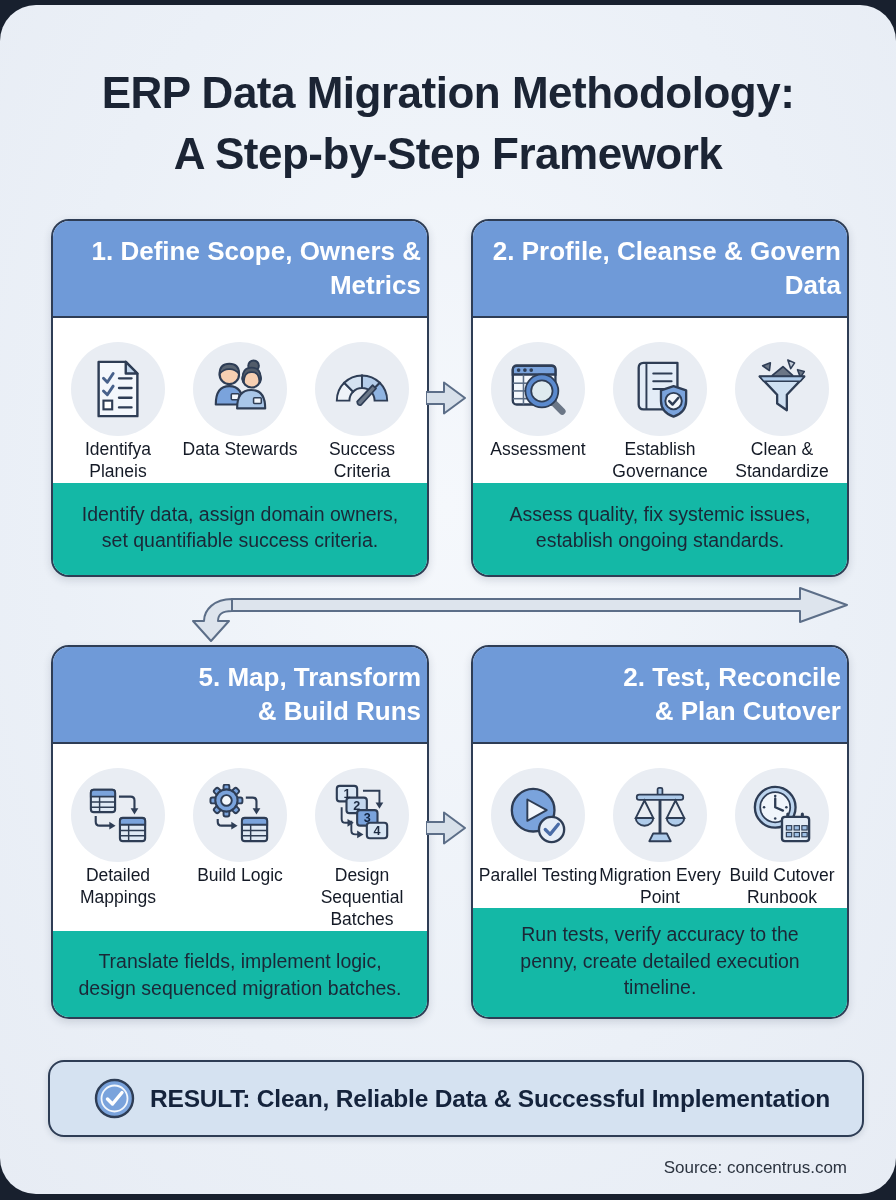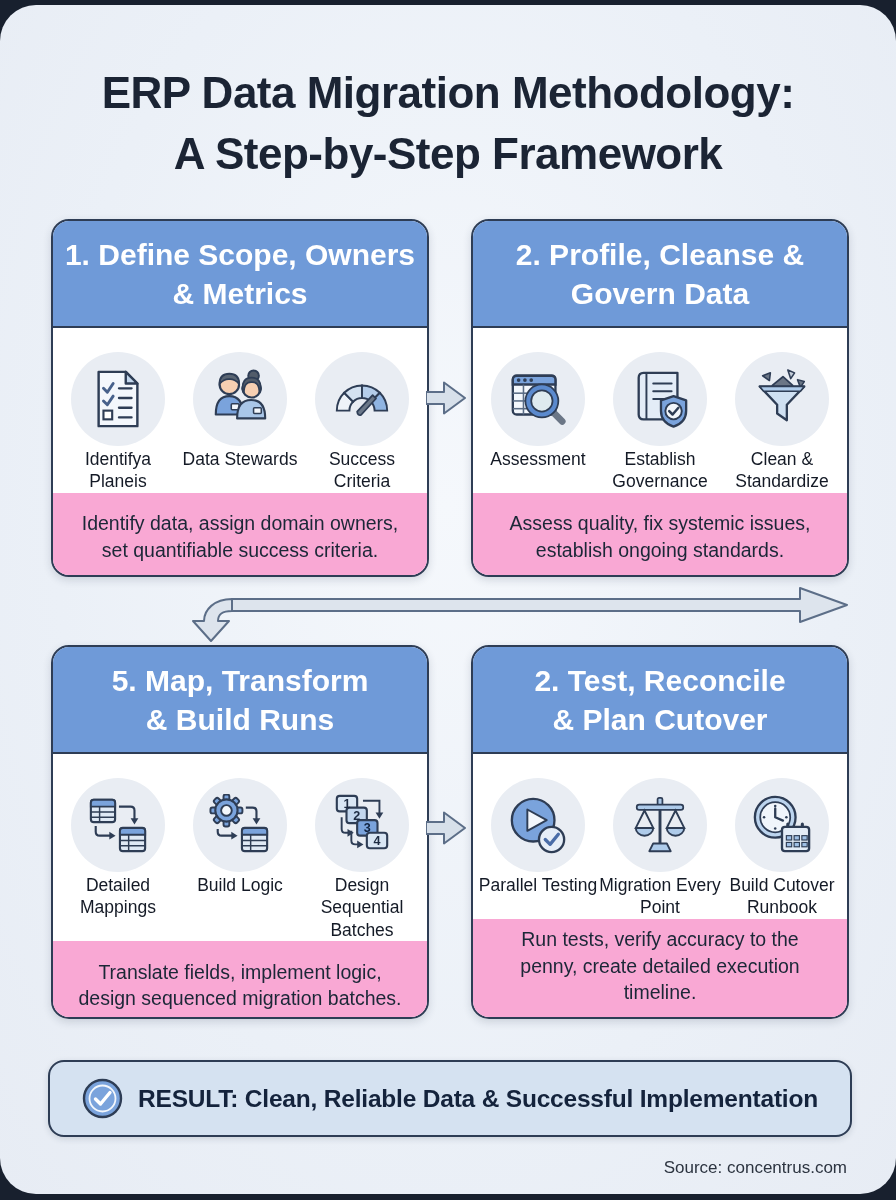--- a/index.html
+++ b/index.html
@@ -22,49 +22,50 @@
   .card{
     position:absolute;display:flex;flex-direction:column;
     background:#ffffff;border:2.5px solid #2e3d55;border-radius:18px;
     overflow:hidden;box-shadow:0 3px 8px rgba(30,45,70,.16);
   }
   .card1{left:51px;top:214px;width:374px;height:354px;}
   .card2{left:471px;top:214px;width:374px;height:354px;}
   .card3{left:51px;top:640px;width:374px;height:370px;}
   .card4{left:471px;top:640px;width:374px;height:370px;}
   .card-header{
-    background:#6f9ad8;color:#ffffff;font-weight:700;font-size:30px;
-    text-align:center;padding:14px 6px 13px;line-height:1.3;
+    background:#6f9ad8;color:#ffffff;font-weight:700;font-size:26px;
+    text-align:right;padding:14px 6px 13px;line-height:1.3;
     border-bottom:2.5px solid #2e3d55;
   }
   .card-body{
     flex:1;display:flex;justify-content:space-evenly;
     align-items:flex-start;padding:24px 4px 0;
   }
   .item{display:flex;flex-direction:column;align-items:center;width:122px;}
   .icon-circle{
     width:94px;height:94px;border-radius:50%;background:#e9edf3;
     display:flex;align-items:center;justify-content:center;flex:none;
   }
   .item-label{
     margin-top:2px;font-size:17.5px;color:#141a26;
     text-align:center;line-height:1.28;
   }
   .card-footer{
-    margin-top:auto;background:#f9a8d4;color:#1b2737;
+    margin-top:auto;background:#14b8a6;color:#1b2737;
     font-size:19.5px;line-height:1.35;text-align:center;
     padding:15px 18px 19px;min-height:58px;
     display:flex;align-items:center;justify-content:center;
   }
   .flow-arrow{position:absolute;}
   .result-banner{
     position:absolute;left:48px;top:1055px;width:800px;height:73px;
     background:#d5e2f1;border:2.5px solid #2e3d55;border-radius:16px;
     display:flex;align-items:center;justify-content:center;gap:15px;
     box-shadow:0 2px 6px rgba(30,45,70,.15);
+    padding-left:12px;
   }
   .result-text{color:#14233c;font-weight:800;font-size:24.5px;letter-spacing:-0.2px;}
   .source{
     position:absolute;right:49px;top:1153px;
     font-size:17px;color:#2c3440;text-align:right;
   }
   svg{display:block;}
 </style>
 </head>
 <body>

